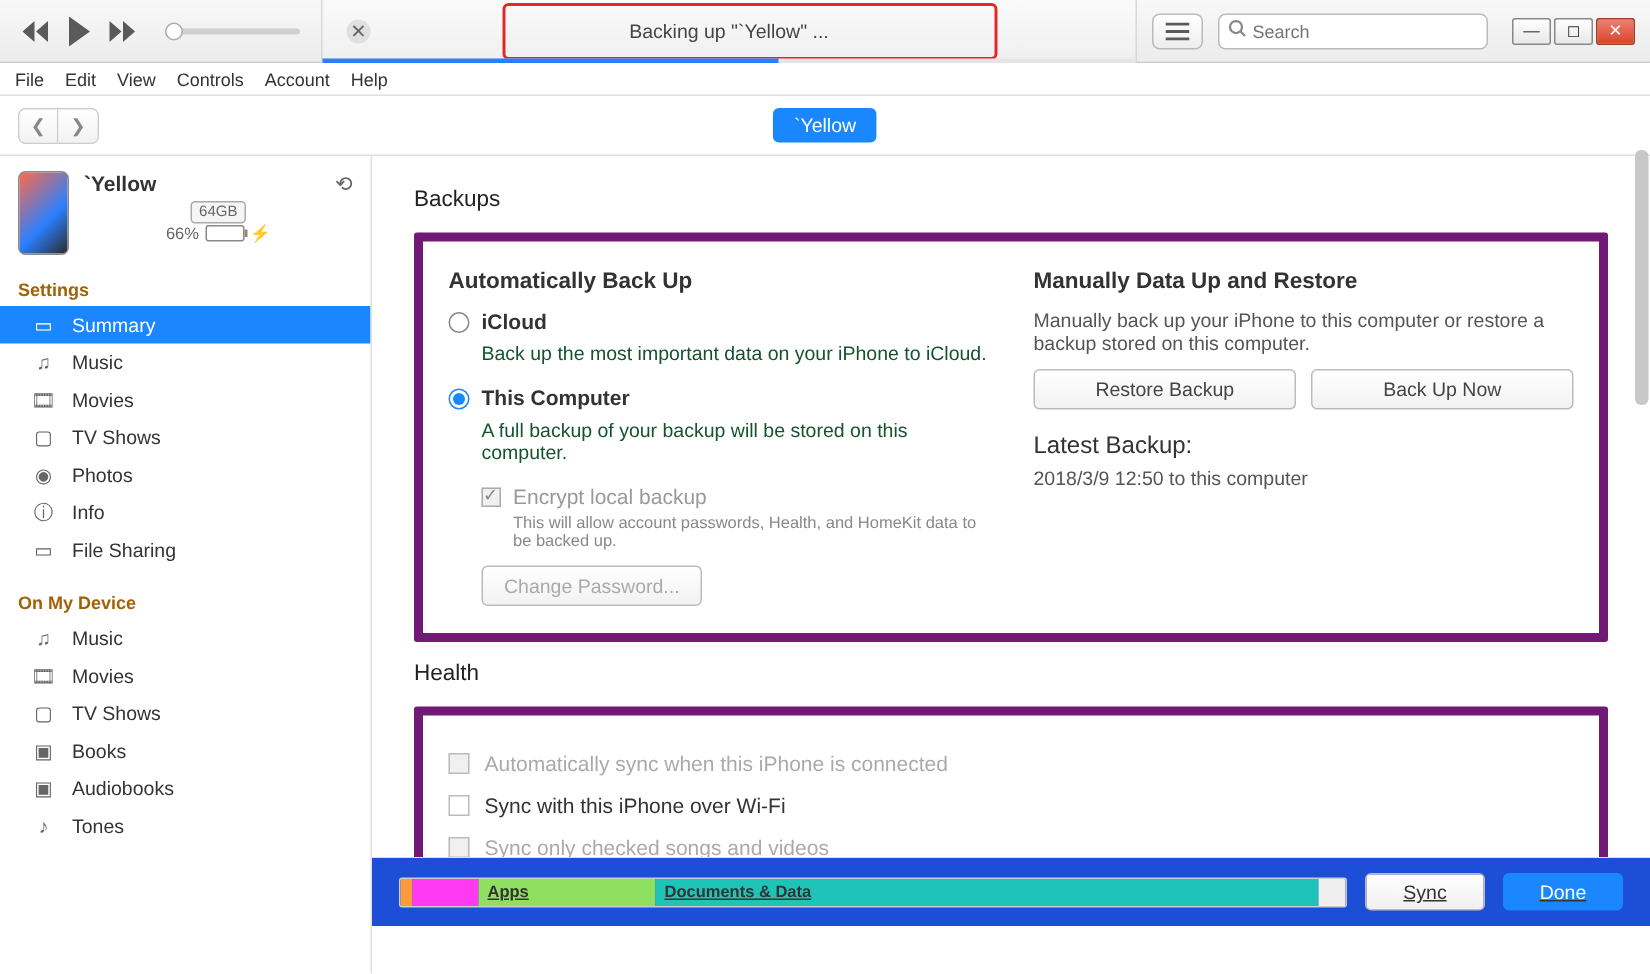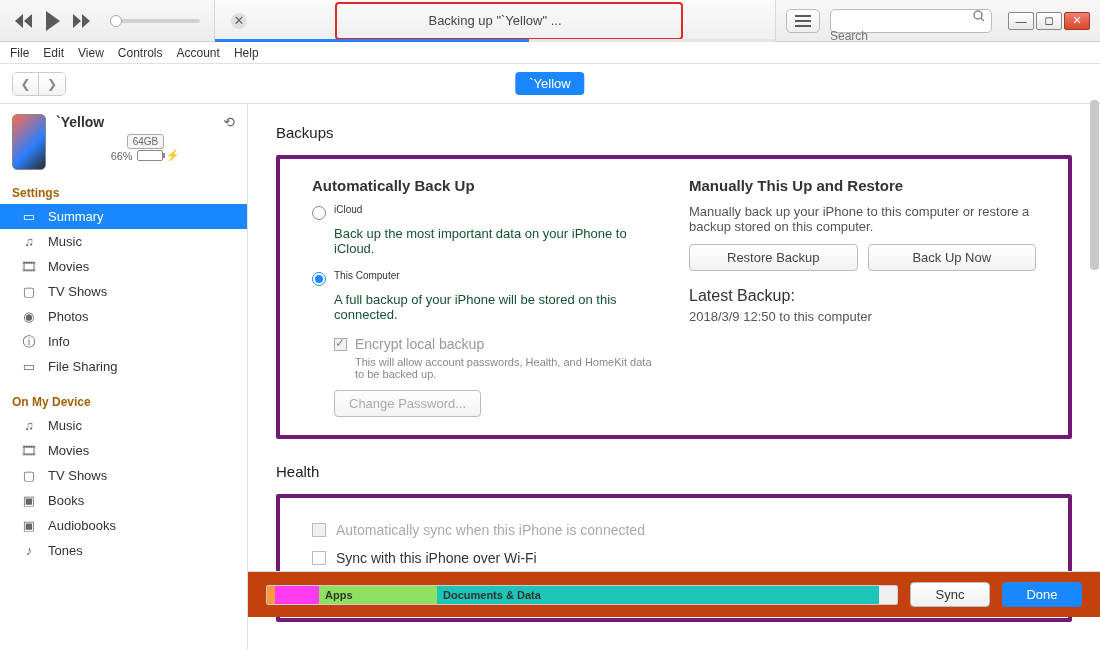--- a/index.html
+++ b/index.html
@@ -15,21 +15,21 @@
 
 .status-lcd { flex: 1; height: 42px; background: linear-gradient(#fafafa,#efefef); border-left: 1px solid #d8d8d8; border-right: 1px solid #d8d8d8; position: relative; display: flex; align-items: center; justify-content: center; }
 .x-btn { position: absolute; left: 16px; top: 50%; transform: translateY(-50%); width: 16px; height: 16px; border-radius: 50%; background: #e0e0e0; color: #666; font-size: 13px; line-height: 15px; text-align: center; cursor: pointer; }
 .status-text { font-size: 13px; color: #444; }
 .status-box { position: absolute; border: 2px solid #e02a2a; border-radius: 4px; left: 120px; right: 92px; top: 2px; bottom: 2px; pointer-events: none; }
 .progress { position: absolute; left: 0; right: 0; bottom: 0; height: 3px; background: #e5e5e5; }
 .progress-fill { height: 100%; background: #2a7fff; width: 56%; }
 
 .right-tools { display: flex; align-items: center; gap: 10px; padding: 0 10px; }
 .list-btn { width: 34px; height: 24px; border: 1px solid #bbb; border-radius: 5px; background: linear-gradient(#fff,#eee); display: flex; align-items: center; justify-content: center; cursor: pointer; }
-.search-box { width: 162px; height: 24px; border: 1px solid #bbb; border-radius: 5px; background: #fff; display: flex; align-items: flex-end; padding: 0 6px; gap: 4px; flex-direction: column; }
+.search-box { width: 180px; height: 24px; border: 1px solid #bbb; border-radius: 5px; background: #fff; display: flex; align-items: center; padding: 0 6px; gap: 4px; }
 .search-box input { border: none; outline: none; font-size: 12px; flex: 1; background: transparent; }
 .win-btns { display: flex; gap: 2px; margin-left: 6px; }
 .win-btn { width: 26px; height: 18px; border: 1px solid #888; background: linear-gradient(#fff,#e8e8e8); border-radius: 2px; font-size: 11px; display: flex; align-items: center; justify-content: center; cursor: pointer; }
 .win-btn.close { background: linear-gradient(#f08070,#d8452a); color: #fff; border-color: #a03a28; }
 
 
 .menu-bar { height: 22px; background: #fff; border-bottom: 1px solid #e0e0e0; display: flex; align-items: center; padding: 0 10px; gap: 14px; font-size: 12px; color: #333; }
 .menu-item { cursor: pointer; }
 
 
@@ -56,29 +56,29 @@
 
 .sec-header { font-size: 12px; font-weight: 600; color: #a16207; padding: 6px 12px 4px; }
 .nav-list { list-style: none; }
 .nav-row { display: flex; align-items: center; gap: 10px; padding: 5px 12px 5px 20px; font-size: 13px; color: #333; cursor: pointer; }
 .nav-row.active { background: #1b87ff; color: #fff; }
 .nav-ic { width: 18px; height: 14px; display: flex; align-items: center; justify-content: center; color: #666; }
 .nav-row.active .nav-ic { color: #fff; }
 
 .content { flex: 1; overflow-y: auto; padding: 20px 28px 60px; position: relative; }
 .section-title { font-size: 15px; font-weight: 400; color: #222; margin-bottom: 14px; }
-.panel { border: 4px solid #701a75; background: #fff; border-radius: 2px; padding: 18px 32px; margin-bottom: 24px; }
+.panel { border: 6px solid #701a75; background: #fff; border-radius: 2px; padding: 18px 17px; margin-bottom: 12px; }
 .backup-cols { display: flex; gap: 30px; }
 .col { flex: 1; }
 .sub-h { font-size: 15px; font-weight: 700; margin-bottom: 10px; }
 .radio-row { display: flex; align-items: flex-start; gap: 8px; margin-bottom: 6px; }
 .radio { width: 14px; height: 14px; border: 1px solid #888; border-radius: 50%; margin-top: 2px; position: relative; flex-shrink: 0; cursor: pointer; }
 .radio.checked { border-color: #1b87ff; }
 .radio.checked::after { content:''; position:absolute; inset:2px; background:#1b87ff; border-radius:50%; }
-.opt-label { font-size: 10px; }
+.opt-label { font-size: 14px; font-weight: bold; }
 .opt-desc { font-size: 13px; color: #14532d; margin: 2px 0 14px 22px; }
 .encrypt-block { margin-left: 22px; }
 .chk-row { display: flex; align-items: flex-start; gap: 8px; }
 .chk { width: 13px; height: 13px; border: 1px solid #aaa; background: #f0f0f0; position: relative; flex-shrink: 0; margin-top: 2px; cursor: pointer; }
 .chk.checked::after { content:'✓'; position:absolute; top:-3px; left:0; font-size:12px; color:#888; }
 .muted-label { color:#999; font-size:14px; }
 .small-desc { font-size: 11px; color: #888; margin: 4px 0 10px 21px; }
 .btn { border: 1px solid #bbb; background: linear-gradient(#fff,#f2f2f2); border-radius: 4px; padding: 5px 14px; font-size: 13px; cursor: pointer; color:#444; }
 .btn.disabled { color:#aaa; }
 .btn-row { display: flex; gap: 10px; margin: 10px 0 16px; }
@@ -86,21 +86,21 @@
 .manual-desc { font-size: 13px; color: #555; margin-bottom: 10px; }
 .latest-h { font-weight: 400; font-size: 16px; margin-bottom: 4px; }
 .latest-val { font-size: 13px; color: #555; }
 
 .opt-row { display:flex; align-items:center; gap:10px; padding:6px 0; font-size:14px; }
 .opt-row.muted { color:#aaa; }
 .opt-chk { width:14px; height:14px; border:1px solid #bbb; background:#fff; cursor:pointer; flex-shrink:0; }
 .opt-row.muted .opt-chk { background:#f0f0f0; }
 
 
-.bottom-bar { position: absolute; left: 248px; right: 0; bottom: 32px; height: 46px; background: #c2410c; border-top: 1px solid #ddd; display: flex; align-items: center; padding: 0 18px; gap: 12px; }
+.bottom-bar { position: absolute; left: 248px; right: 0; bottom: 32px; height: 46px; background: #1d4ed8; border-top: 1px solid #ddd; display: flex; align-items: center; padding: 0 18px; gap: 12px; text-decoration: underline; }
 .storage-bar { flex: 1; height: 20px; border: 1px solid #ccc; border-radius: 2px; display: flex; overflow: hidden; position: relative; font-size: 11px; font-weight: 600; }
 .seg { height: 100%; display: flex; align-items: center; padding-left: 6px; }
 .seg.orange { background:#ff9a3a; width:8px; padding:0; }
 .seg.pink { background:#ff3af0; width:44px; padding:0; }
 .seg.green { background:#8fe060; width:118px; color:#333; }
 .seg.teal { background:#1fc4b8; flex:1; color:#333; }
 .seg.grey { background:#efefef; width:18px; padding:0; }
 .bb-btn { width: 80px; text-align:center; padding:4px 0; border:1px solid #bbb; border-radius:4px; font-size:13px; cursor:pointer; background:linear-gradient(#fff,#f0f0f0); }
 .bb-btn.primary { background:#1b87ff; color:#fff; border-color:#1b87ff; }
 
@@ -265,32 +265,32 @@
           <div class="sub-h">Automatically Back Up</div>
           <div class="radio-row">
             <div class="radio"></div>
             <div class="opt-label">iCloud</div>
           </div>
           <div class="opt-desc">Back up the most important data on your iPhone to iCloud.</div>
           <div class="radio-row">
             <div class="radio checked"></div>
             <div class="opt-label">This Computer</div>
           </div>
-          <div class="opt-desc">A full backup of your iPhone will be stored on this connected.</div>
+          <div class="opt-desc">A full backup of your backup will be stored on this computer.</div>
           <div class="encrypt-block">
             <div class="chk-row">
               <div class="chk checked"></div>
               <div class="muted-label">Encrypt local backup</div>
             </div>
             <div class="small-desc">This will allow account passwords, Health, and HomeKit data to be backed up.</div>
             <button class="btn disabled">Change Password...</button>
           </div>
         </div>
         <div class="col">
-          <div class="sub-h">Manually This Up and Restore</div>
+          <div class="sub-h">Manually Data Up and Restore</div>
           <div class="manual-desc">Manually back up your iPhone to this computer or restore a backup stored on this computer.</div>
           <div class="btn-row">
             <button class="btn">Restore Backup</button>
             <button class="btn">Back Up Now</button>
           </div>
           <div class="latest-h">Latest Backup:</div>
           <div class="latest-val">2018/3/9 12:50 to this computer</div>
         </div>
       </div>
     </div>

